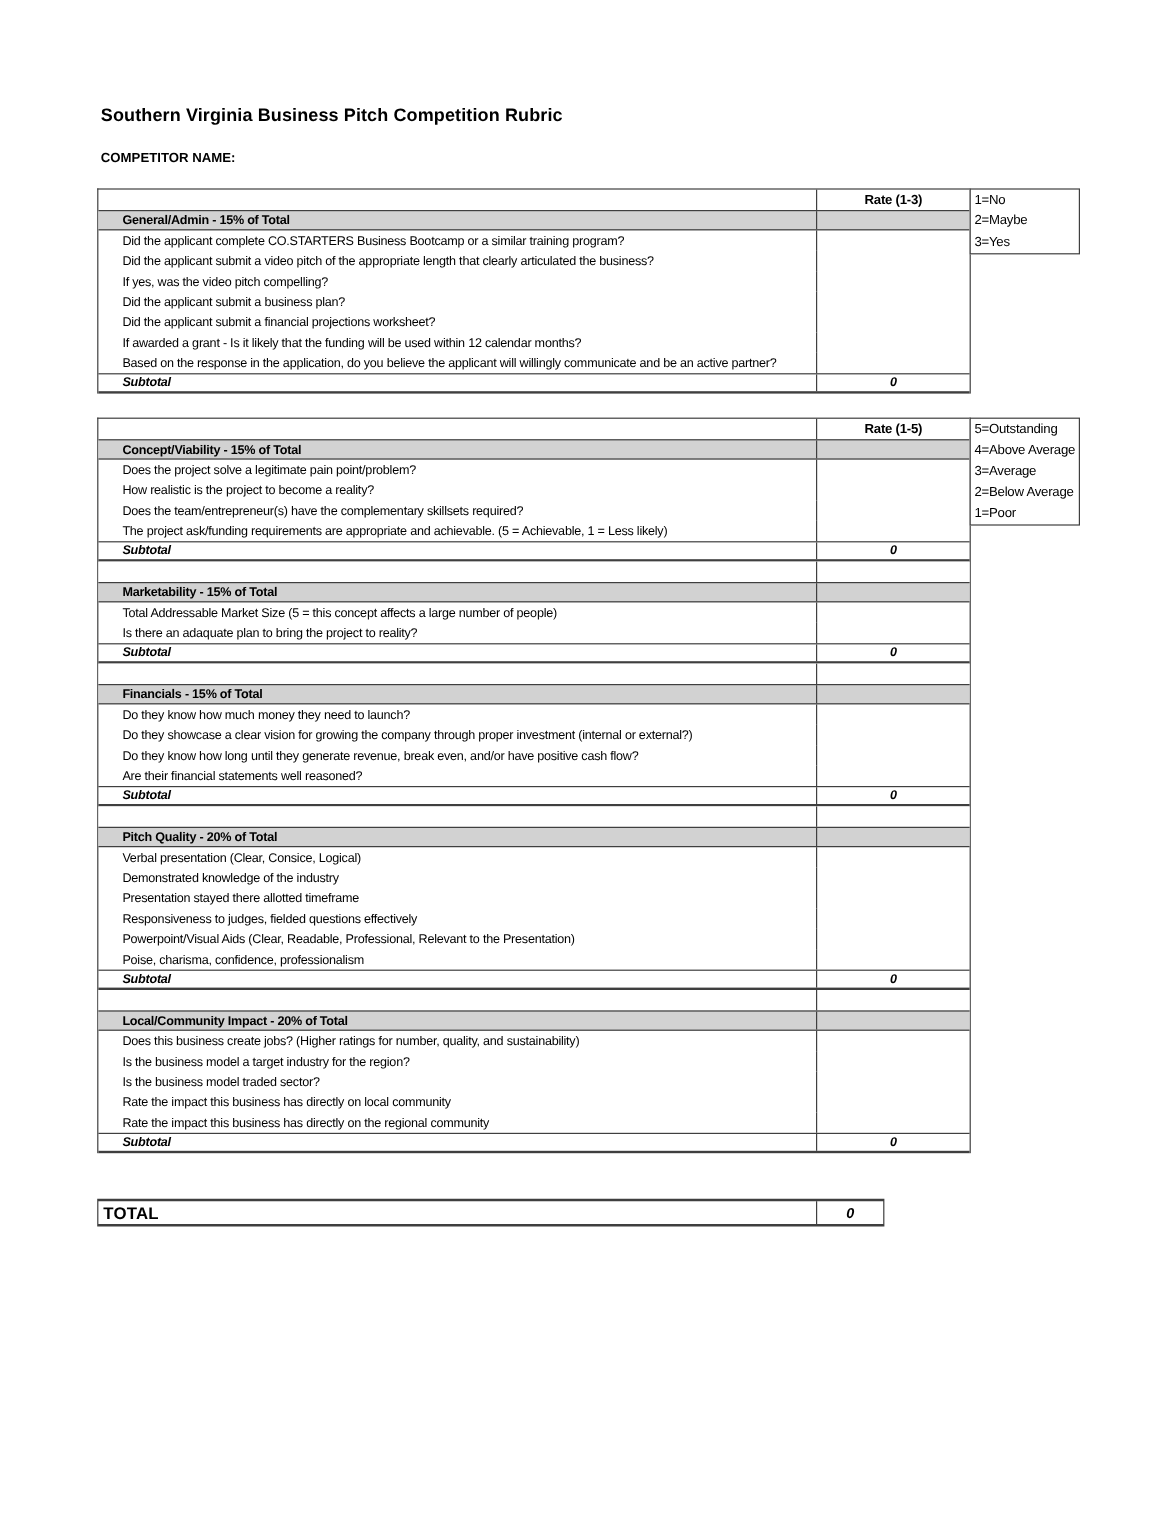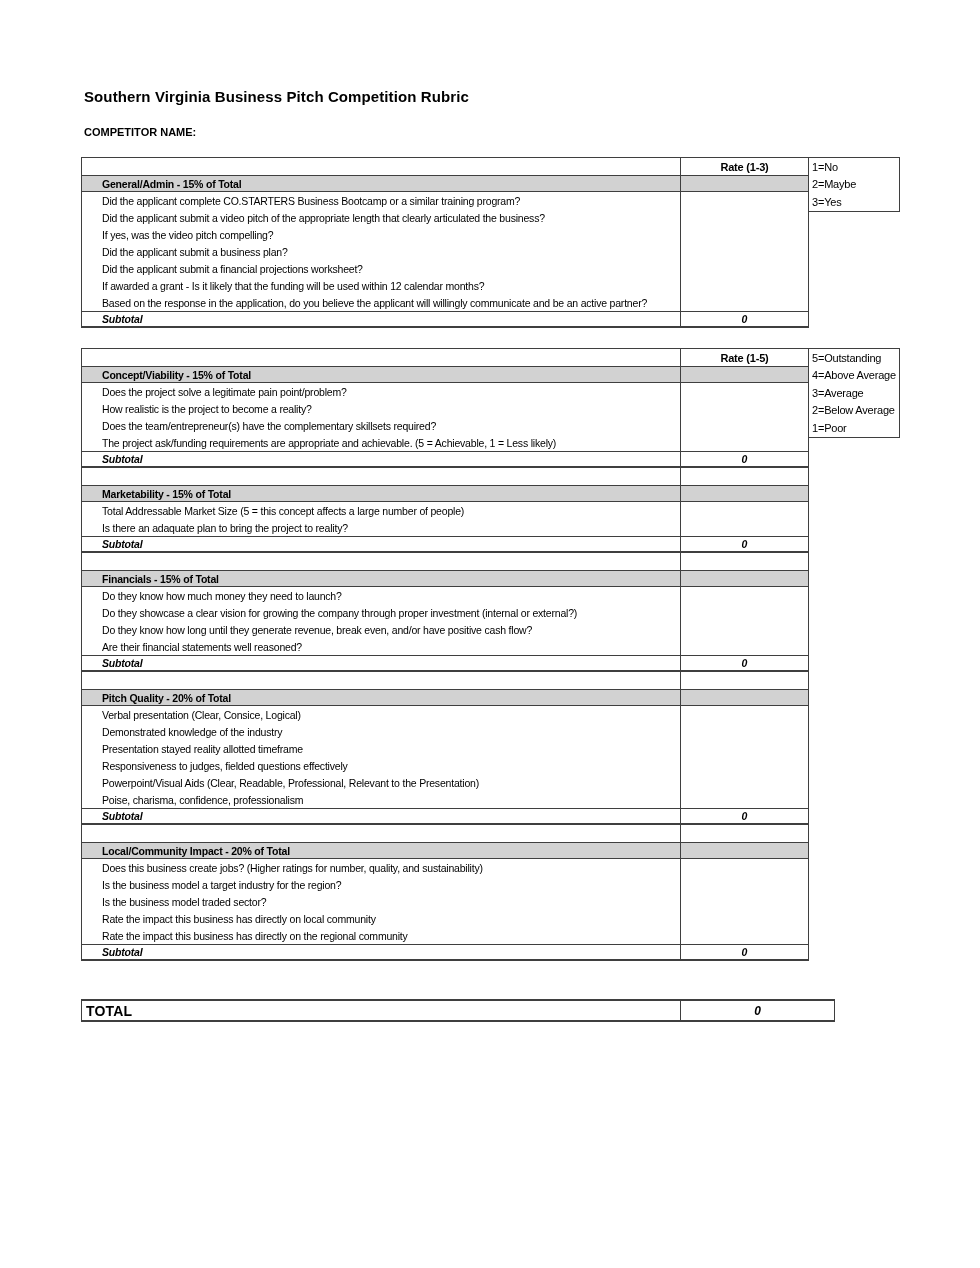--- a/index.html
+++ b/index.html
@@ -60,21 +60,21 @@
   }
   #legend-0 { top: 157px; }
   #legend-1 { top: 348px; }
   .legend-row {
     height: 17.5px; font-size: 11px; letter-spacing: -0.2px;
     padding-left: 3px; display: flex; align-items: center;
     white-space: nowrap; overflow: hidden;
   }
 
   .total-table {
-    position: absolute; left: 81px; top: 999px; width: 754px; height: 23px;
+    position: absolute; left: 81px; top: 999px; width: 656px; height: 23px;
     border: 1px solid var(--bc); border-top-width: 2px; border-bottom-width: 2px;
     box-sizing: border-box; display: flex; background: #ffffff;
   }
   .total-label-cell {
     flex: 0 0 599px; box-sizing: border-box;
     border-right: 1px solid var(--bc);
     font-size: 14px; font-weight: bold; letter-spacing: 0.2px;
     display: flex; align-items: center; padding-left: 4px;
   }
   .total-value-cell {
@@ -227,21 +227,21 @@
       </div>
       <div class="row question-row">
         <div class="q-cell">Verbal presentation (Clear, Consice, Logical)</div>
         <div class="rate-cell"></div>
       </div>
       <div class="row question-row">
         <div class="q-cell">Demonstrated knowledge of the industry</div>
         <div class="rate-cell"></div>
       </div>
       <div class="row question-row">
-        <div class="q-cell">Presentation stayed reality allotted timeframe</div>
+        <div class="q-cell">Presentation stayed there allotted timeframe</div>
         <div class="rate-cell"></div>
       </div>
       <div class="row question-row">
         <div class="q-cell">Responsiveness to judges, fielded questions effectively</div>
         <div class="rate-cell"></div>
       </div>
       <div class="row question-row">
         <div class="q-cell">Powerpoint/Visual Aids (Clear, Readable, Professional, Relevant to the Presentation)</div>
         <div class="rate-cell"></div>
       </div>

